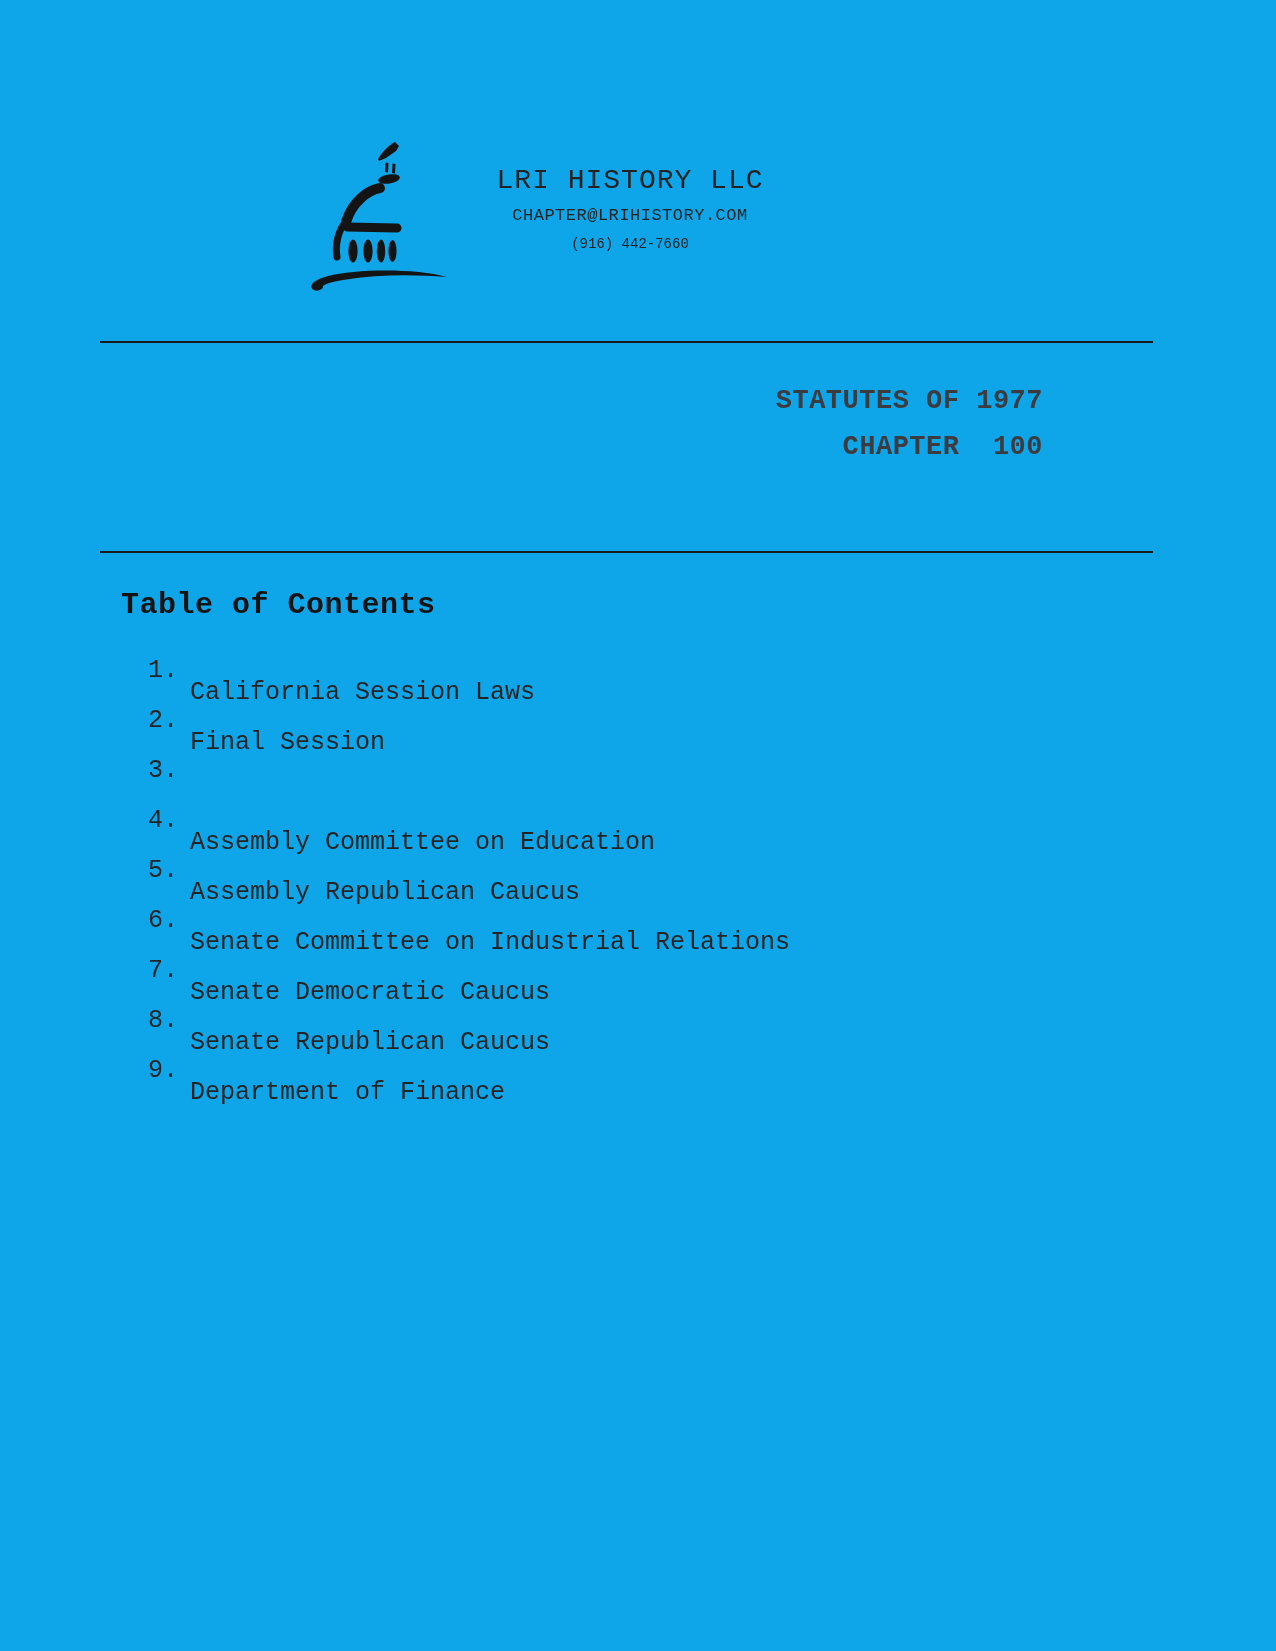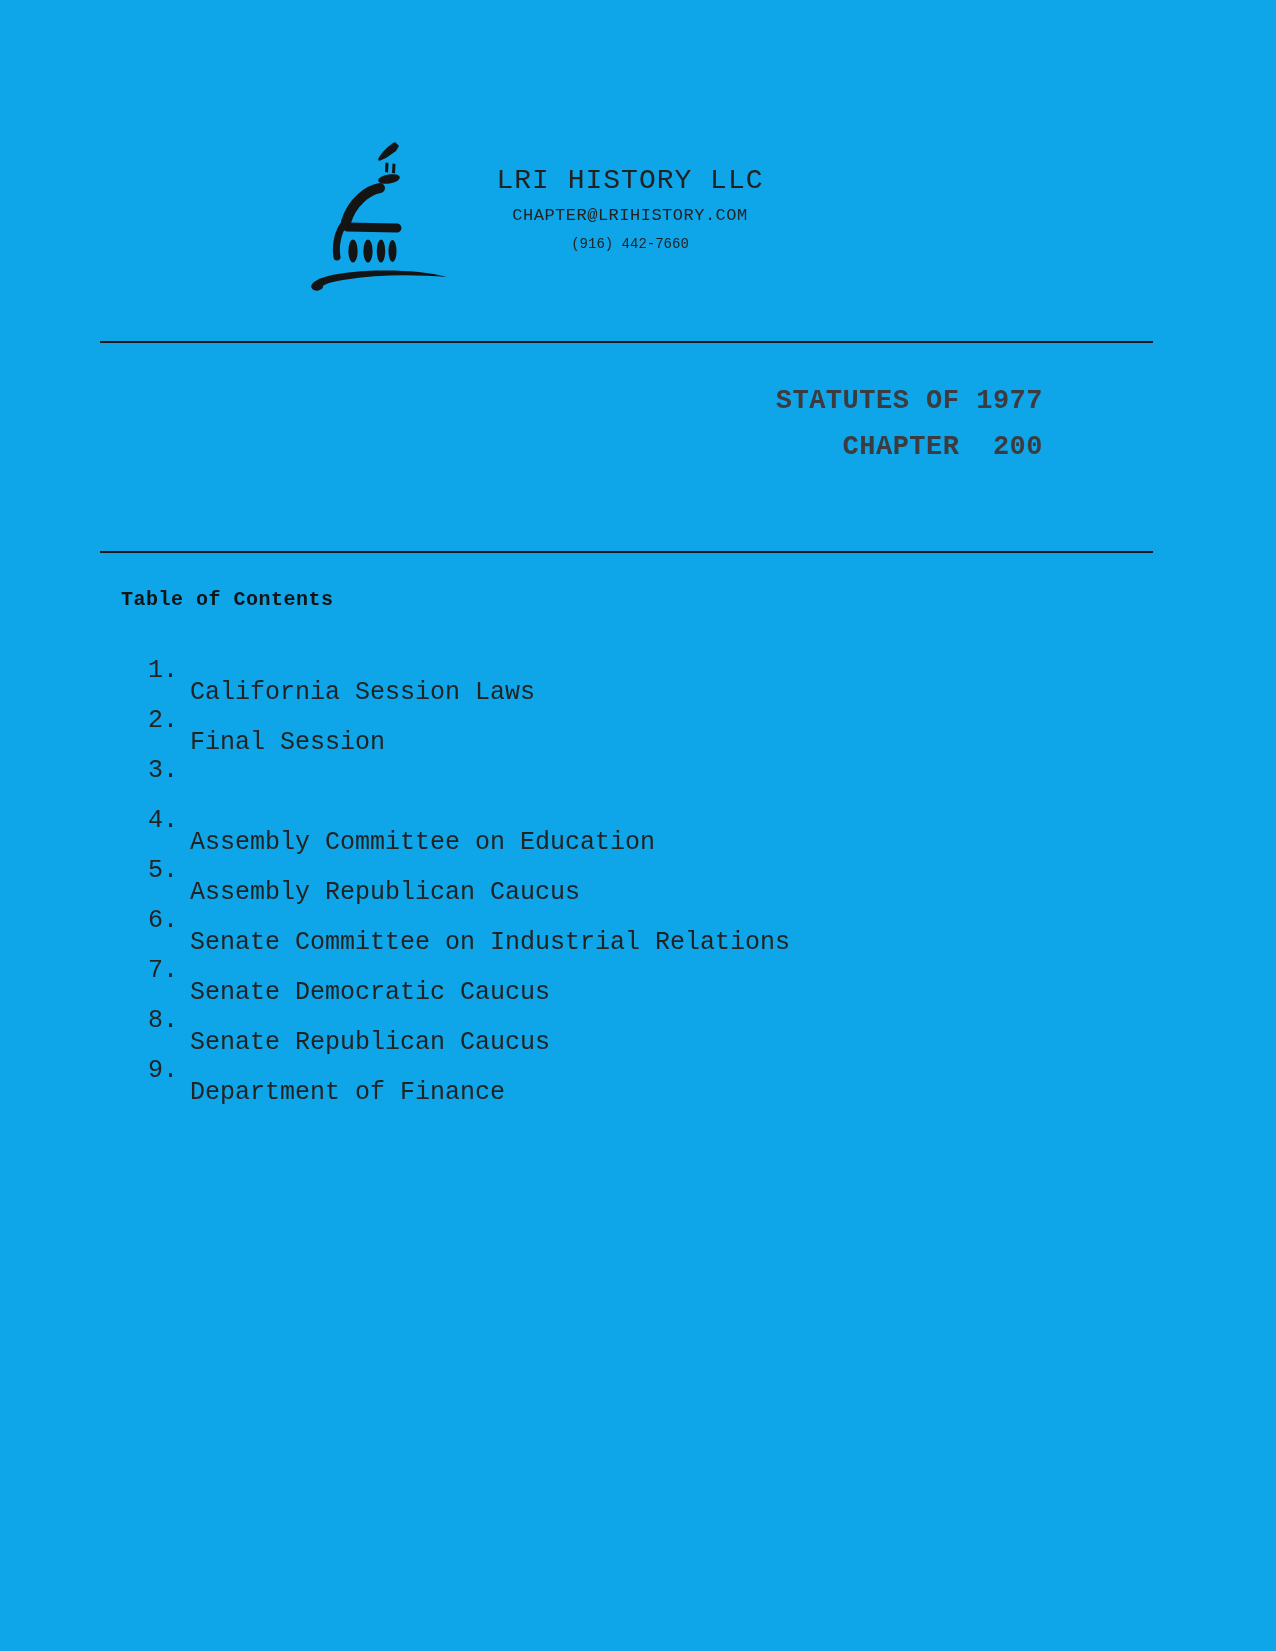--- a/index.html
+++ b/index.html
@@ -73,21 +73,21 @@
     color: #3c3c40;
     letter-spacing: 0.5px;
   }
   .doc-info-line { white-space: pre; }
 
   
   .toc-title {
     position: absolute;
     left: 121px;
     top: 588px;
-    font-size: 20px;
+    font-size: 30px;
     font-weight: bold;
     color: #141414;
     letter-spacing: 0.5px;
   }
   .toc-list {
     position: absolute;
     left: 148px;
     top: 645px;
     font-size: 25px;
     color: #232323;
@@ -137,21 +137,21 @@
     <div class="company-name">LRI HISTORY LLC</div>
     <div class="company-email">CHAPTER@LRIHISTORY.COM</div>
     <div class="company-phone">(916) 442-7660</div>
   </div>
 
   <div class="rule rule-top"></div>
   <div class="rule rule-bottom"></div>
 
   <div class="doc-info">
     <div class="doc-info-line">STATUTES OF 1977</div>
-    <div class="doc-info-line">CHAPTER  200</div>
+    <div class="doc-info-line">CHAPTER  100</div>
   </div>
 
   <div class="toc-title">Table of Contents</div>
 
   <div class="toc-list">
     <div class="toc-row">
       <span class="toc-num">1.</span>
       <span class="toc-label">California Session Laws</span>
     </div>
     <div class="toc-row">

